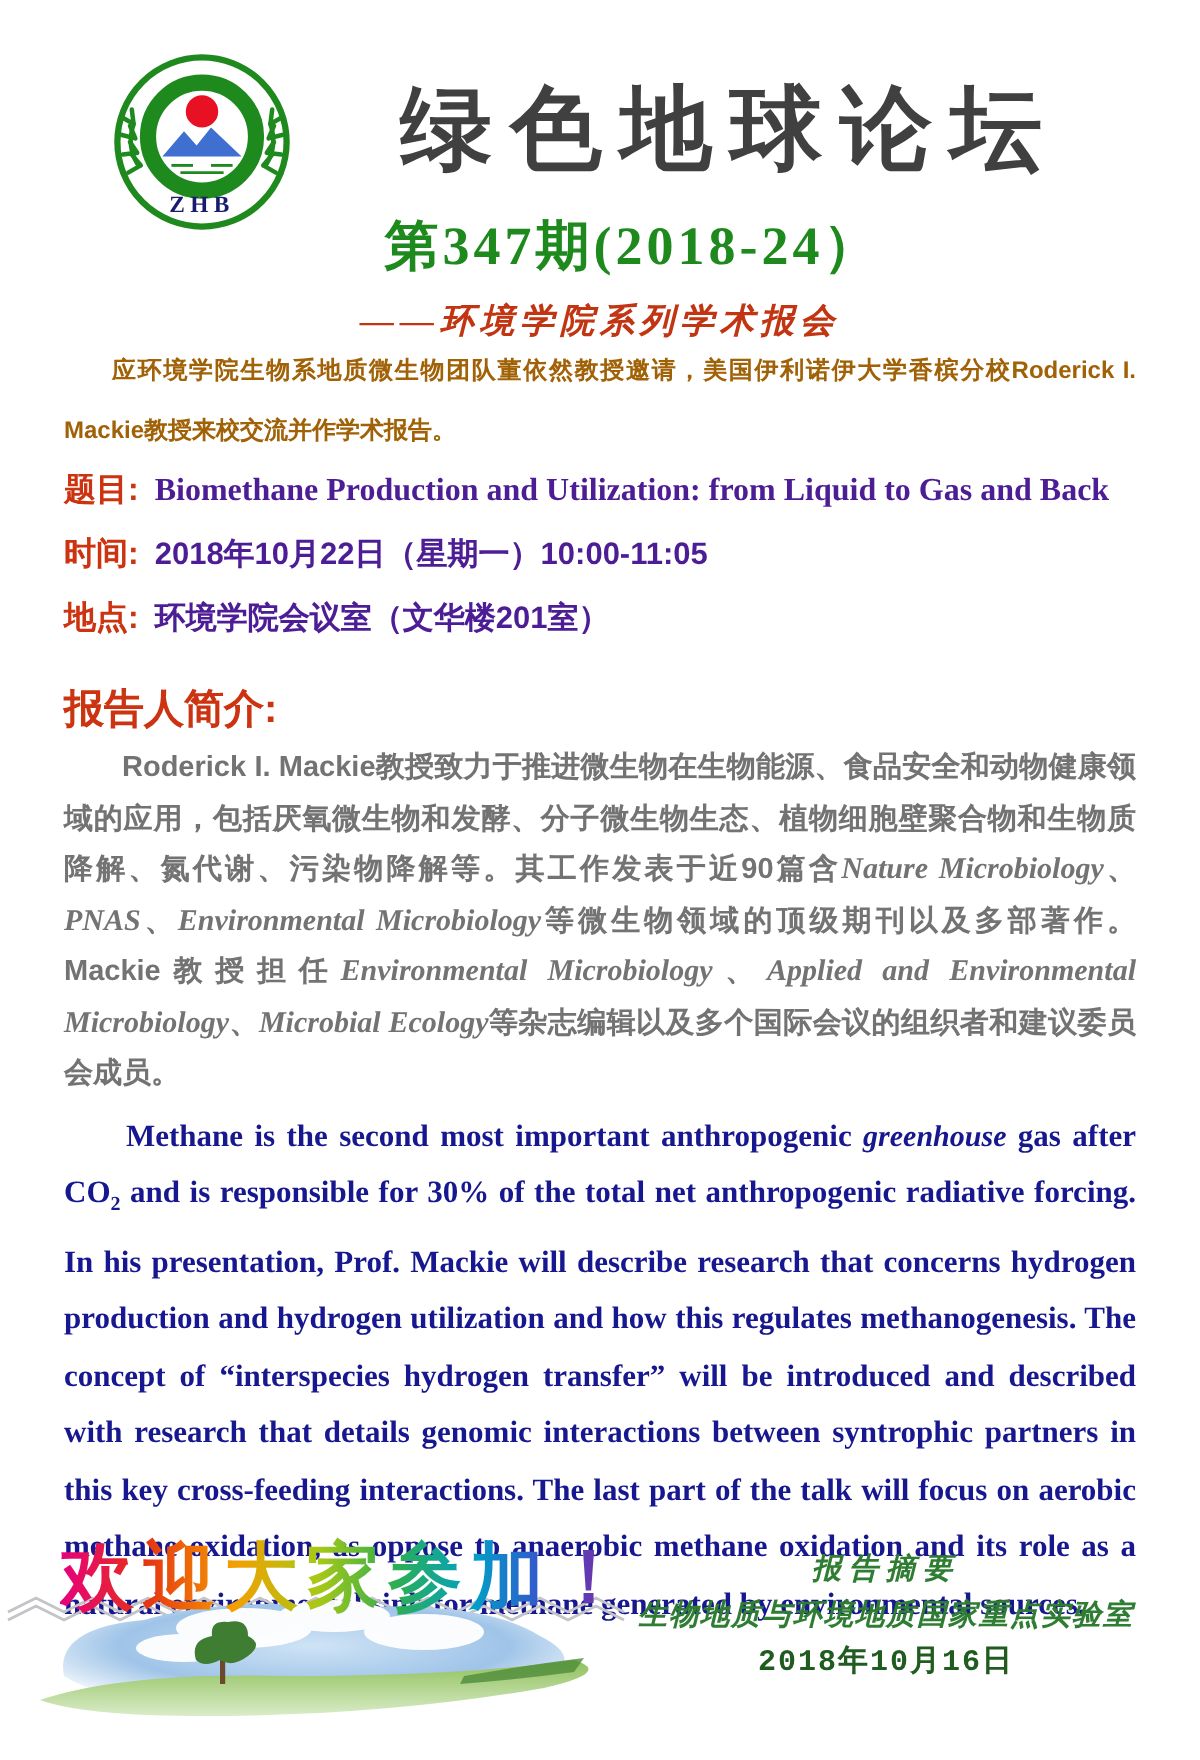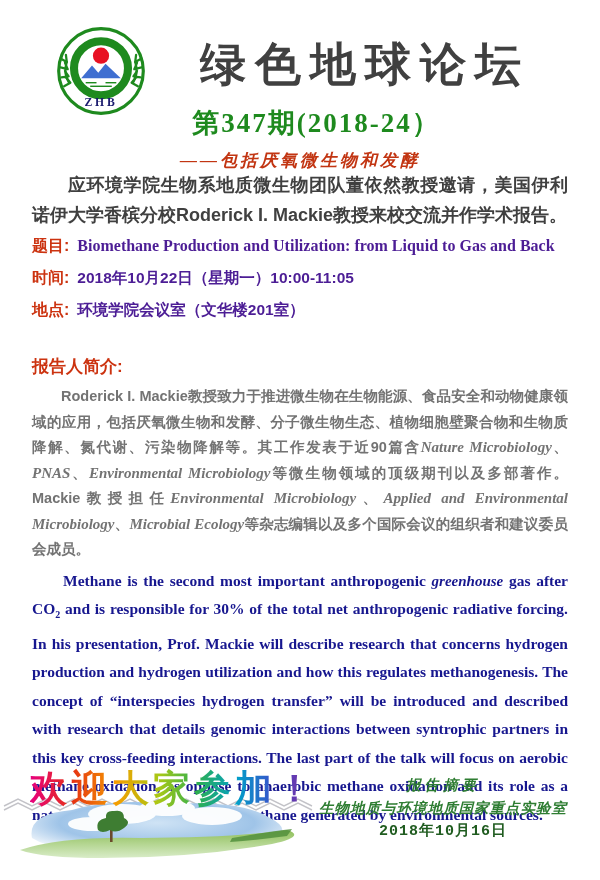--- a/index.html
+++ b/index.html
@@ -34,32 +34,32 @@
   .subtitle-line {
     text-align: center; width: 100%;
     font-size: 17px; font-weight: 700; font-style: italic;
     color: #c23512; letter-spacing: 3px; line-height: 30px; margin-top: 4px;
     font-family: "Liberation Serif", serif;
   }
 
   
   .main { padding: 6px 32px 0 32px; }
   .intro {
-    text-indent: 2em; color: #404040; font-weight: 700;
-    font-size: 18px; line-height: 30px; text-align: justify;
+    text-indent: 2em; color: #a16207; font-weight: 700;
+    font-size: 12px; line-height: 30px; text-align: justify;
     margin-top: 8px;
   }
   .detail-row { line-height: 32px; white-space: nowrap; }
   .detail-label { color: #cc3310; font-weight: 800; font-size: 16px; margin-right: 8px; }
   .detail-value { color: #4c1d95; font-weight: 700; font-size: 15.5px; }
   .detail-value.en { font-family: "Liberation Serif", serif; font-size: 16px; }
 
   .section-heading {
-    color: #cc3310; font-weight: 800; font-size: 17px;
-    margin-top: 26px; line-height: 30px;
+    color: #cc3310; font-weight: 800; font-size: 20px;
+    margin-top: 14px; line-height: 30px;
   }
   .bio-para {
     text-indent: 2em; text-align: justify;
     color: #737373; font-weight: 700; font-size: 14.5px; line-height: 25.5px;
     margin-top: 2px;
   }
   .bio-para .run-italic, .abstract-para .run-italic {
     font-style: italic; font-family: "Liberation Serif", serif; font-size: 15px;
   }
   .abstract-para {
@@ -118,21 +118,21 @@
         <line x1="55" y1="63" x2="67" y2="63"></line>
       <line x1="38" y1="67" x2="62" y2="67"></line>
     </g>
     <text x="50" y="89" text-anchor="middle" font-size="13" font-weight="bold" fill="#1b1b6e" font-family="Liberation Serif, serif" letter-spacing="3">ZHB</text>
   </svg>
 
   <div class="title-zone">
     <div class="forum-title">绿色地球论坛</div>
   </div>
   <div class="issue-line">第347期(2018-24）</div>
-  <div class="subtitle-line">——包括厌氧微生物和发酵</div>
+  <div class="subtitle-line">——环境学院系列学术报会</div>
 </div>
 
 <div class="main">
 
   <p class="intro">应环境学院生物系地质微生物团队董依然教授邀请，美国伊利诺伊大学香槟分校Roderick I. Mackie教授来校交流并作学术报告。</p>
 
   <div class="detail-row">
     <span class="detail-label">题目:</span><span class="detail-value en">Biomethane Production and Utilization: from Liquid to Gas and  Back</span>
   </div>
   <div class="detail-row">

